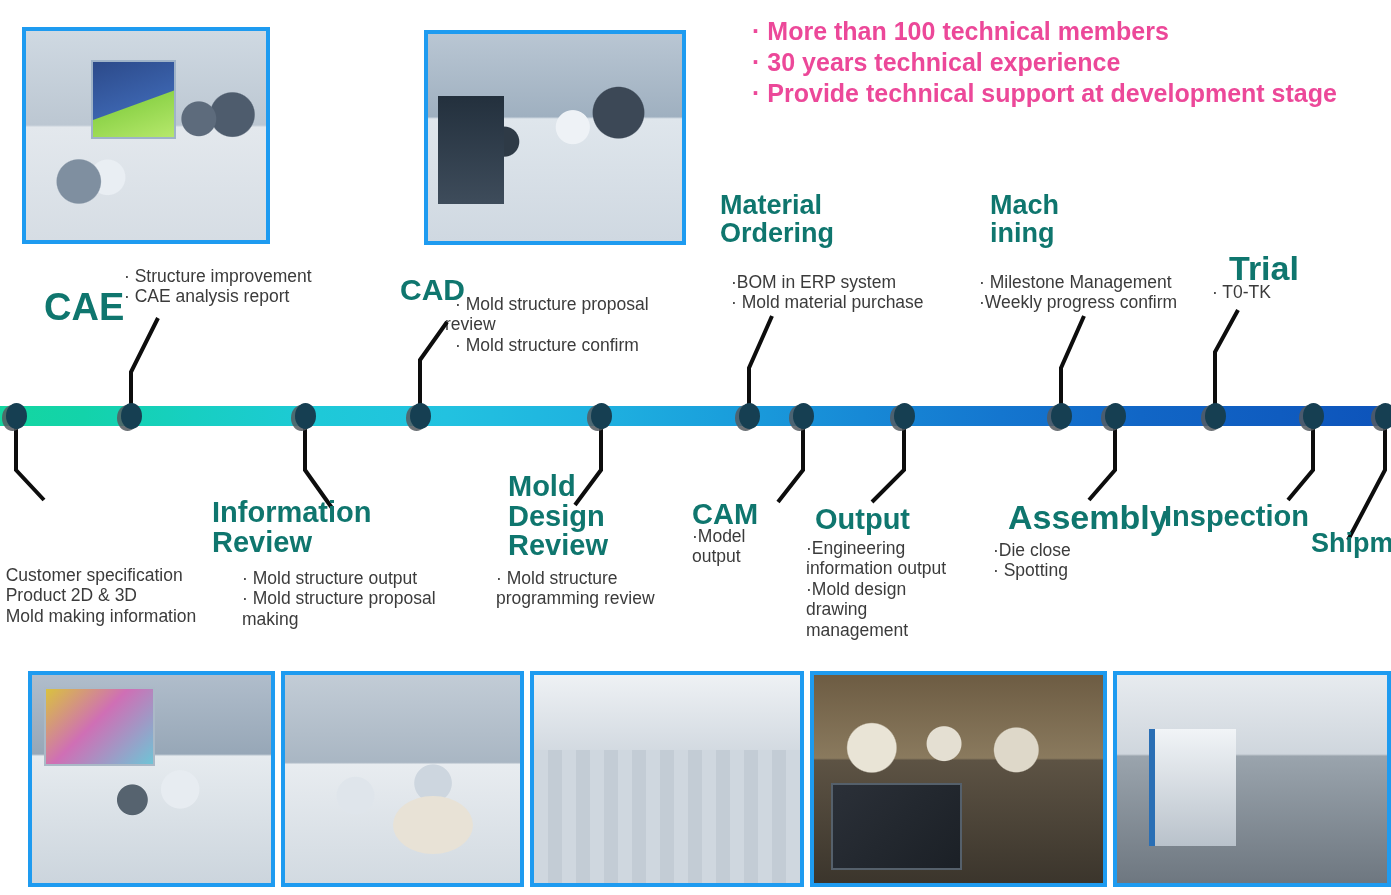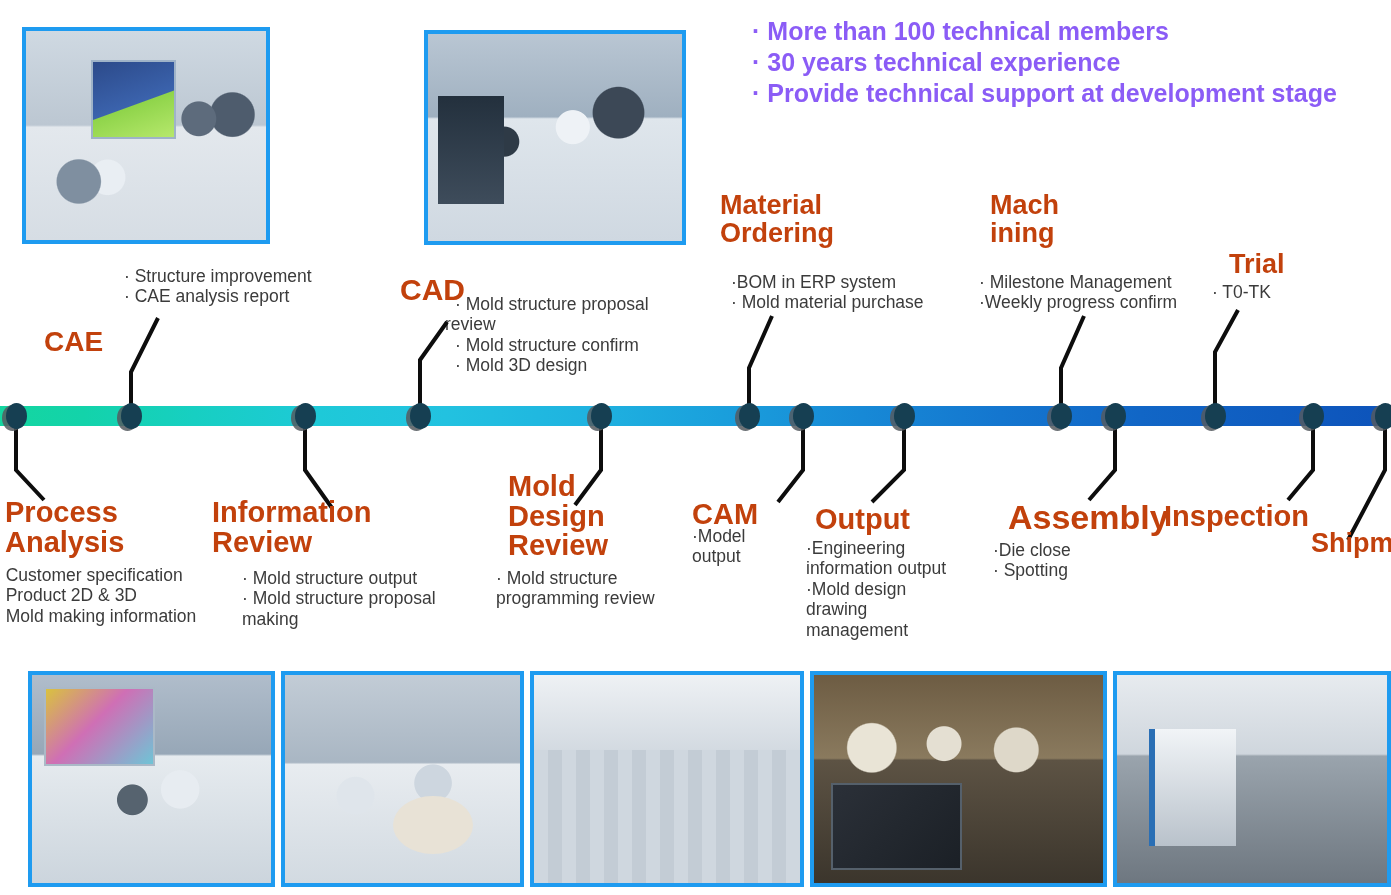--- a/index.html
+++ b/index.html
@@ -93,21 +93,21 @@
     background:linear-gradient(180deg,#f1f4f7,#b9c2cb);
     border-left:6px solid #2a6fb5;
   }
 
   
   .header-bullets{
     position:absolute;left:752px;top:16px;width:630px;
   }
   .header-bullets li{
     list-style:none;
-    color:#8b5cf6;
+    color:#ec4899;
     font-weight:bold;
     font-size:25px;
     line-height:31px;
     white-space:nowrap;
   }
   .header-bullets ul{margin:0;padding:0;}
   .hb-dot{margin-right:7px;}
 
   
   .timeline-bar{
@@ -136,21 +136,21 @@
   }
   .connector{
     position:absolute;
     overflow:visible;
   }
   .connector svg{display:block;overflow:visible;}
 
   
   .stage-title{
     position:absolute;
-    color:#c2410c;
+    color:#0f766e;
     font-weight:bold;
     line-height:1.02;
     white-space:pre-line;
   }
   .stage-body{
     position:absolute;
     color:#3b3b3b;
     font-size:17.5px;
     line-height:1.17;
   }
@@ -170,49 +170,48 @@
   </div>
 
   <div class="header-bullets">
     <ul>
       <li><span class="hb-dot">·</span><span>More than 100 technical members</span></li>
       <li><span class="hb-dot">·</span><span>30 years technical experience</span></li>
       <li><span class="hb-dot">·</span><span>Provide technical support at development stage</span></li>
     </ul>
   </div>
 
-  <div class="stage-title" style="left:44px;top:288px;font-size:28px;margin-top:40px;">CAE</div>
+  <div class="stage-title" style="left:44px;top:288px;font-size:38px;">CAE</div>
   <div class="stage-body" style="left:124px;top:266px;width:250px;">
     <div>· Structure improvement</div>
     <div>·  CAE analysis report</div>
   </div>
 
   <div class="stage-title" style="left:400px;top:275px;font-size:30px;">CAD</div>
   <div class="stage-body" style="left:455px;top:294px;width:245px;">
     <div>· Mold structure proposal</div>
     <div style="margin-left:-10px;">review</div>
     <div>· Mold structure confirm</div>
-    <div>· Mold 3D design</div>
   </div>
 
   <div class="stage-title" style="left:720px;top:192px;font-size:27px;">Material
 Ordering</div>
   <div class="stage-body" style="left:731px;top:272px;width:240px;">
     <div>·BOM in ERP system</div>
     <div>· Mold material purchase</div>
   </div>
 
   <div class="stage-title" style="left:990px;top:192px;font-size:27px;">Mach
 ining</div>
   <div class="stage-body" style="left:979px;top:272px;width:235px;">
     <div>· Milestone Management</div>
     <div>·Weekly progress confirm</div>
   </div>
 
-  <div class="stage-title" style="left:1229px;top:251px;font-size:27px;">Trial</div>
+  <div class="stage-title" style="left:1229px;top:251px;font-size:34px;">Trial</div>
   <div class="stage-body" style="left:1212px;top:282px;width:120px;">
     <div>· T0-TK</div>
   </div>
 
   <div class="connector" style="left:0;top:0;">
     <svg width="1391" height="895">
       <polyline points="131,404 131,372 158,318" fill="none" stroke="#0d0d0d" stroke-width="4"></polyline>
       <polyline points="420,404 420,360 447,322" fill="none" stroke="#0d0d0d" stroke-width="4"></polyline>
       <polyline points="749,404 749,368 772,316" fill="none" stroke="#0d0d0d" stroke-width="4"></polyline>
       <polyline points="1061,404 1061,368 1084,316" fill="none" stroke="#0d0d0d" stroke-width="4"></polyline>
@@ -238,22 +237,20 @@
   <div class="node" style="left:591px;"></div>
   <div class="node" style="left:739px;"></div>
   <div class="node" style="left:793px;"></div>
   <div class="node" style="left:894px;"></div>
   <div class="node" style="left:1051px;"></div>
   <div class="node" style="left:1105px;"></div>
   <div class="node" style="left:1205px;"></div>
   <div class="node" style="left:1303px;"></div>
   <div class="node" style="left:1375px;"></div>
 
-  <div class="stage-title" style="left:5px;top:498px;font-size:29px;">Process
-Analysis</div>
   <div class="stage-body" style="left:-5px;top:565px;width:235px;">
     <div>· Customer specification</div>
     <div>· Product 2D &amp; 3D</div>
     <div>· Mold making information</div>
   </div>
 
   <div class="stage-title" style="left:212px;top:498px;font-size:29px;">Information
 Review</div>
   <div class="stage-body" style="left:242px;top:568px;width:240px;">
     <div>· Mold structure output</div>

